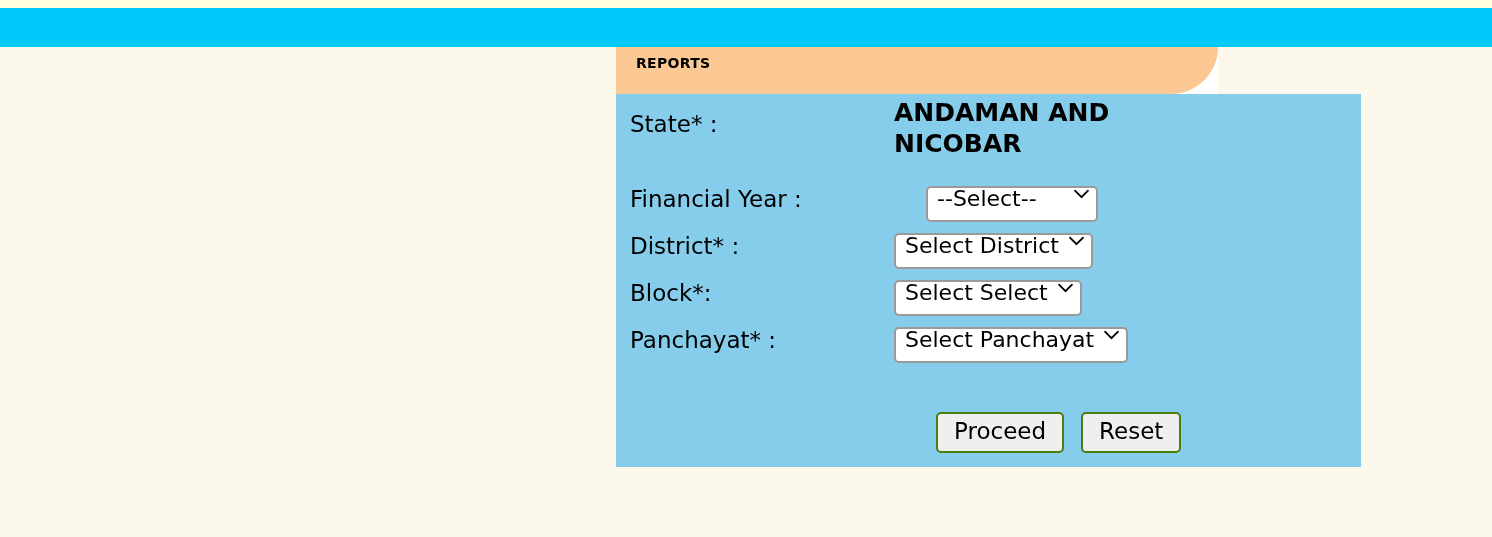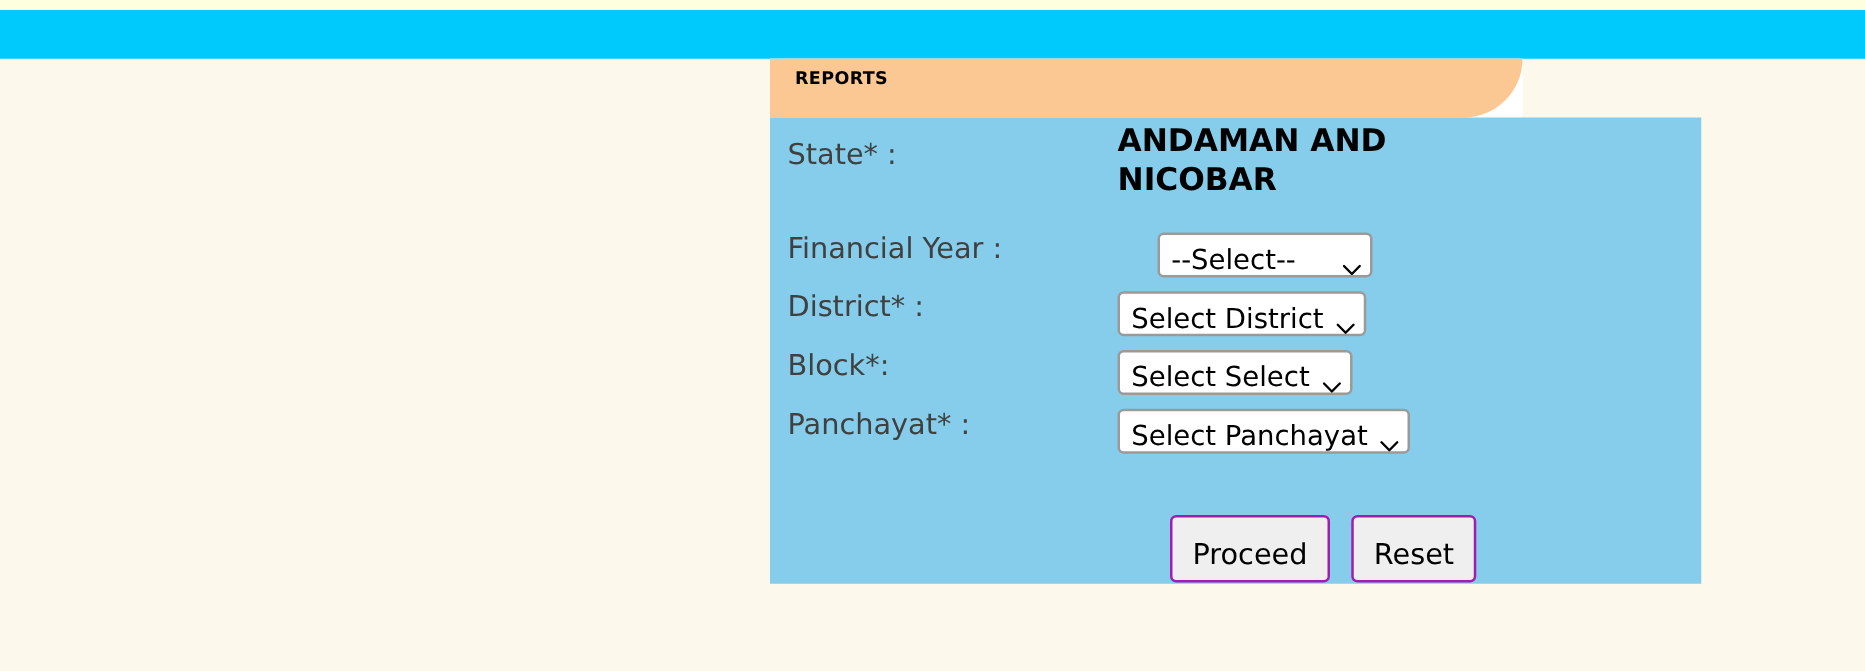--- a/index.html
+++ b/index.html
@@ -78,21 +78,21 @@
   .form-row {
     position: absolute;
     display: flex;
     align-items: flex-start;
     left: 14px;
   }
   .field-label {
     width: 264px;
     flex: 0 0 264px;
     font-size: 23px;
-    color: #404040;
+    color: #000000;
     line-height: 1.18;
     white-space: nowrap;
   }
   .field-control {
     flex: 0 0 auto;
     display: flex;
     align-items: flex-start;
   }
 
   #row-state    { top: 17px; }
@@ -106,21 +106,21 @@
     font-weight: bold;
     color: #000000;
     line-height: 1.22;
     max-width: 232px;
     margin-top: -13px;
   }
 
   
   .dropdown {
     display: inline-flex;
-    align-items: flex-end;
+    align-items: flex-start;
     justify-content: space-between;
     background: #ffffff;
     border: 2px solid #9a9a9a;
     border-radius: 5px;
     height: 36px;
     padding: 0 7px 0 9px;
     font-size: 22px;
     color: #000000;
     cursor: pointer;
     line-height: 1;
@@ -142,26 +142,26 @@
   
   #button-row {
     position: absolute;
     top: 318px;
     left: 320px;
     display: flex;
     gap: 17px;
   }
   .form-button {
     background: #efefef;
-    border: 2px solid #a21caf;
+    border: 2px solid #4d7c0f;
     border-radius: 5px;
     font-family: "DejaVu Sans", sans-serif;
     font-size: 23px;
     color: #000000;
-    padding: 18px 16px 7px 16px;
+    padding: 5px 16px 7px 16px;
     cursor: pointer;
     line-height: 1.1;
     white-space: nowrap;
   }
 </style>
 </head>
 <body>
 
 <div id="top-yellow-strip"></div>
 <div id="top-cyan-bar"></div>

